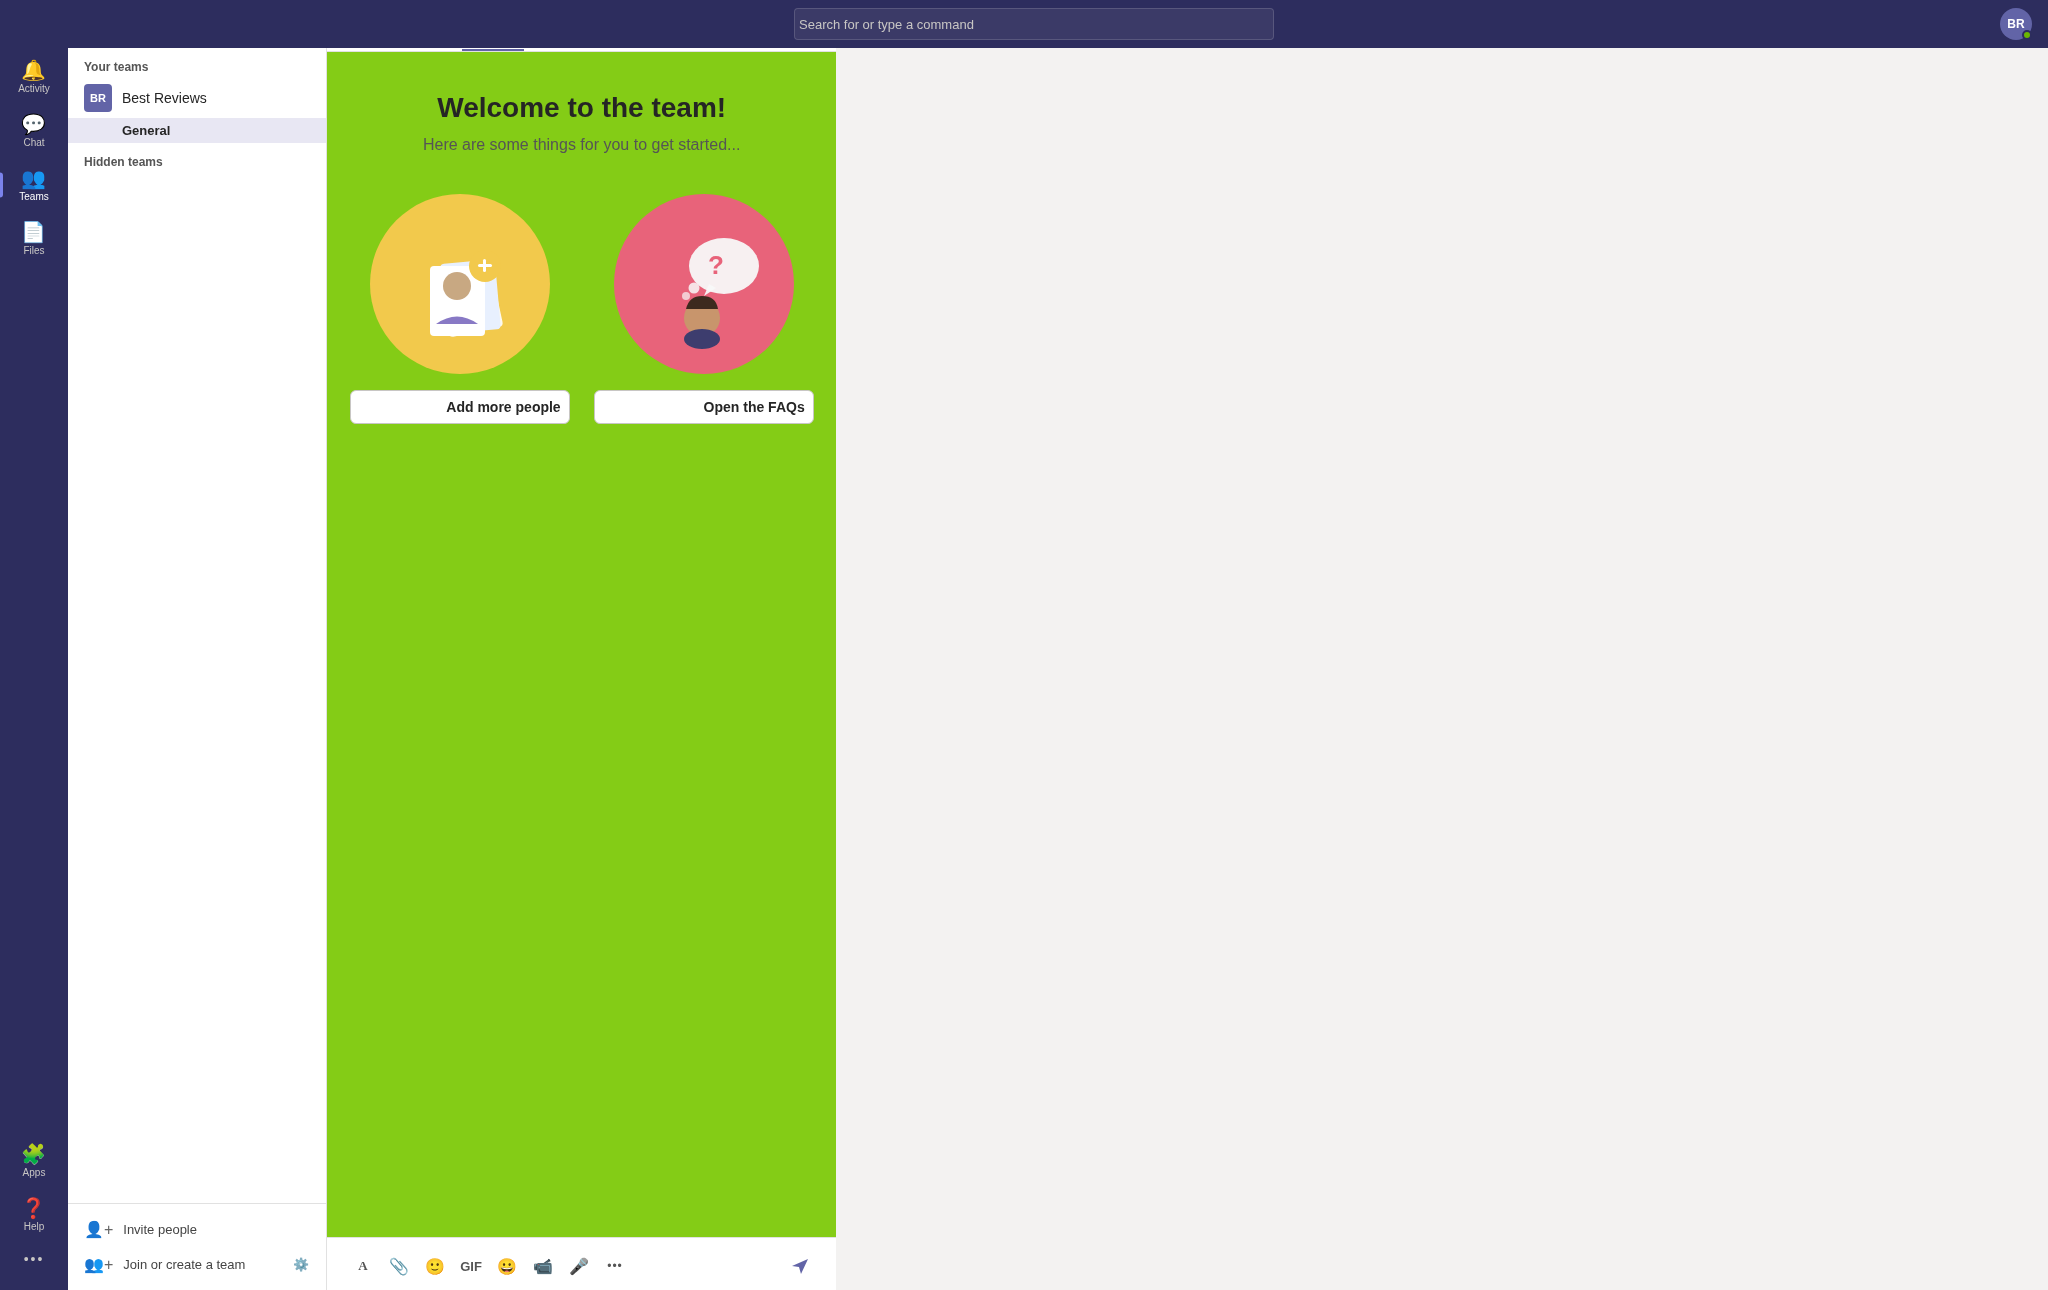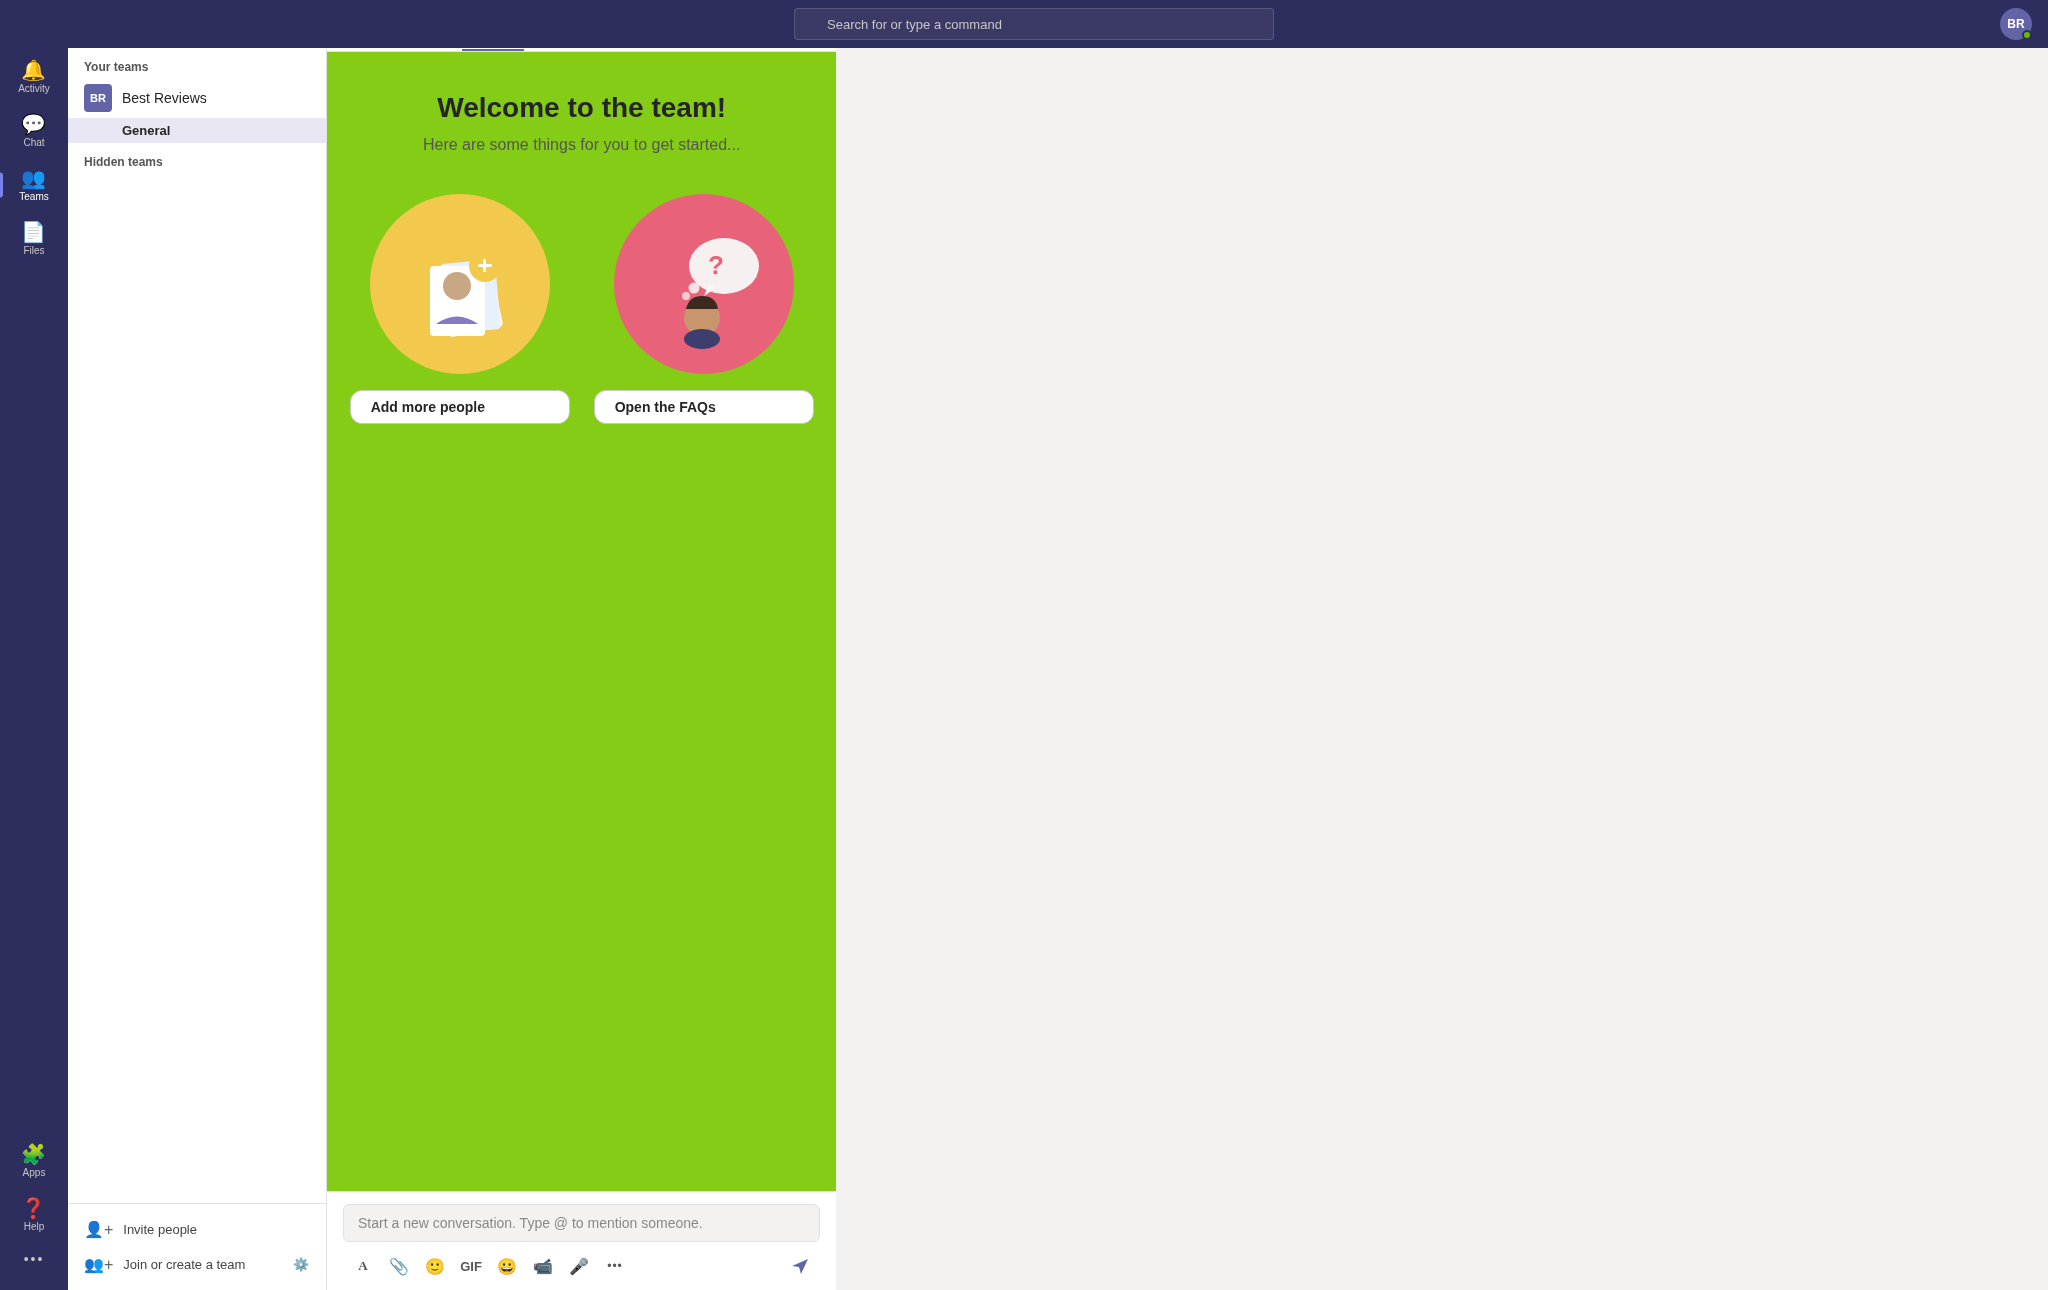--- a/index.html
+++ b/index.html
@@ -51,21 +51,21 @@
     .title-bar {
       position: fixed; top: 0; left: 0; right: 0; height: 48px;
       background: #2d2d5e; display: flex; align-items: center;
       justify-content: space-between; padding: 0 16px 0 0; z-index: 100;
     }
     .title-bar-left { width: 68px; display: flex; align-items: center; justify-content: center; }
     .title-bar-center { flex: 1; display: flex; justify-content: center; }
     .search-bar {
       width: 480px; height: 32px; background: #3b3a67;
       border-radius: 4px; display: flex; align-items: center;
-      padding: 0 32px; color: #c8c6c4; font-size: 13px; cursor: text;
+      padding: 0 4px; color: #c8c6c4; font-size: 13px; cursor: text;
       border: 1px solid rgba(255,255,255,0.15);
     }
     .title-bar-right { display: flex; align-items: center; gap: 8px; }
 
     
     .sidebar {
       width: 259px; background: #fff; border-right: 1px solid #e1e1e1;
       display: flex; flex-direction: column; flex-shrink: 0;
       overflow: hidden;
     }
@@ -156,23 +156,23 @@
     }
     .card-illustration {
       width: 180px; height: 180px; border-radius: 50%;
       display: flex; align-items: center; justify-content: center;
       font-size: 60px; overflow: hidden; position: relative;
     }
     .card-illustration.yellow { background: #f2c94c; }
     .card-illustration.teal { background: #4db8c5; }
     .card-illustration.pink { background: #e8637a; }
     .card-btn {
-      background: #fff; border: 1px solid #c8c6c4; border-radius: 12px;
-      padding: 8px 20px; font-size: 14px; font-weight: 600; color: #252525;
-      cursor: pointer; width: 100%; text-align: left;
+      background: #fff; border: 1px solid #c8c6c4; border-radius: 6px;
+      padding: 8px 8px; font-size: 14px; font-weight: 600; color: #252525;
+      cursor: pointer; width: 100%; text-align: right;
     }
 
     
     .message-box-container {
       background: #fff; border-top: 1px solid #e1e1e1;
       padding: 12px 16px 8px;
     }
     .message-input {
       background: #f3f2f1; border-radius: 6px;
       border: 1px solid #e1e1e1; padding: 10px 14px;
@@ -375,23 +375,20 @@
                 <path d="M52 95 Q55 82 68 82 Q82 82 84 95" fill="#3d2a1e"></path>
               </svg>
             </div>
             <button class="card-btn">Open the FAQs</button>
           </div>
 
         </div>
       </div>
 
       <div class="message-box-container">
-        <div class="message-input">
-          <span>Start a new conversation. Type @ to mention someone.</span>
-        </div>
         <div class="message-toolbar">
           <div class="msg-tool-btn" title="Format">
             <span style="font-size:13px;font-weight:700;font-family:serif;">A</span>
           </div>
           <div class="msg-tool-btn" title="Attach">
             <span>📎</span>
           </div>
           <div class="msg-tool-btn" title="Emoji">
             <span>🙂</span>
           </div>

